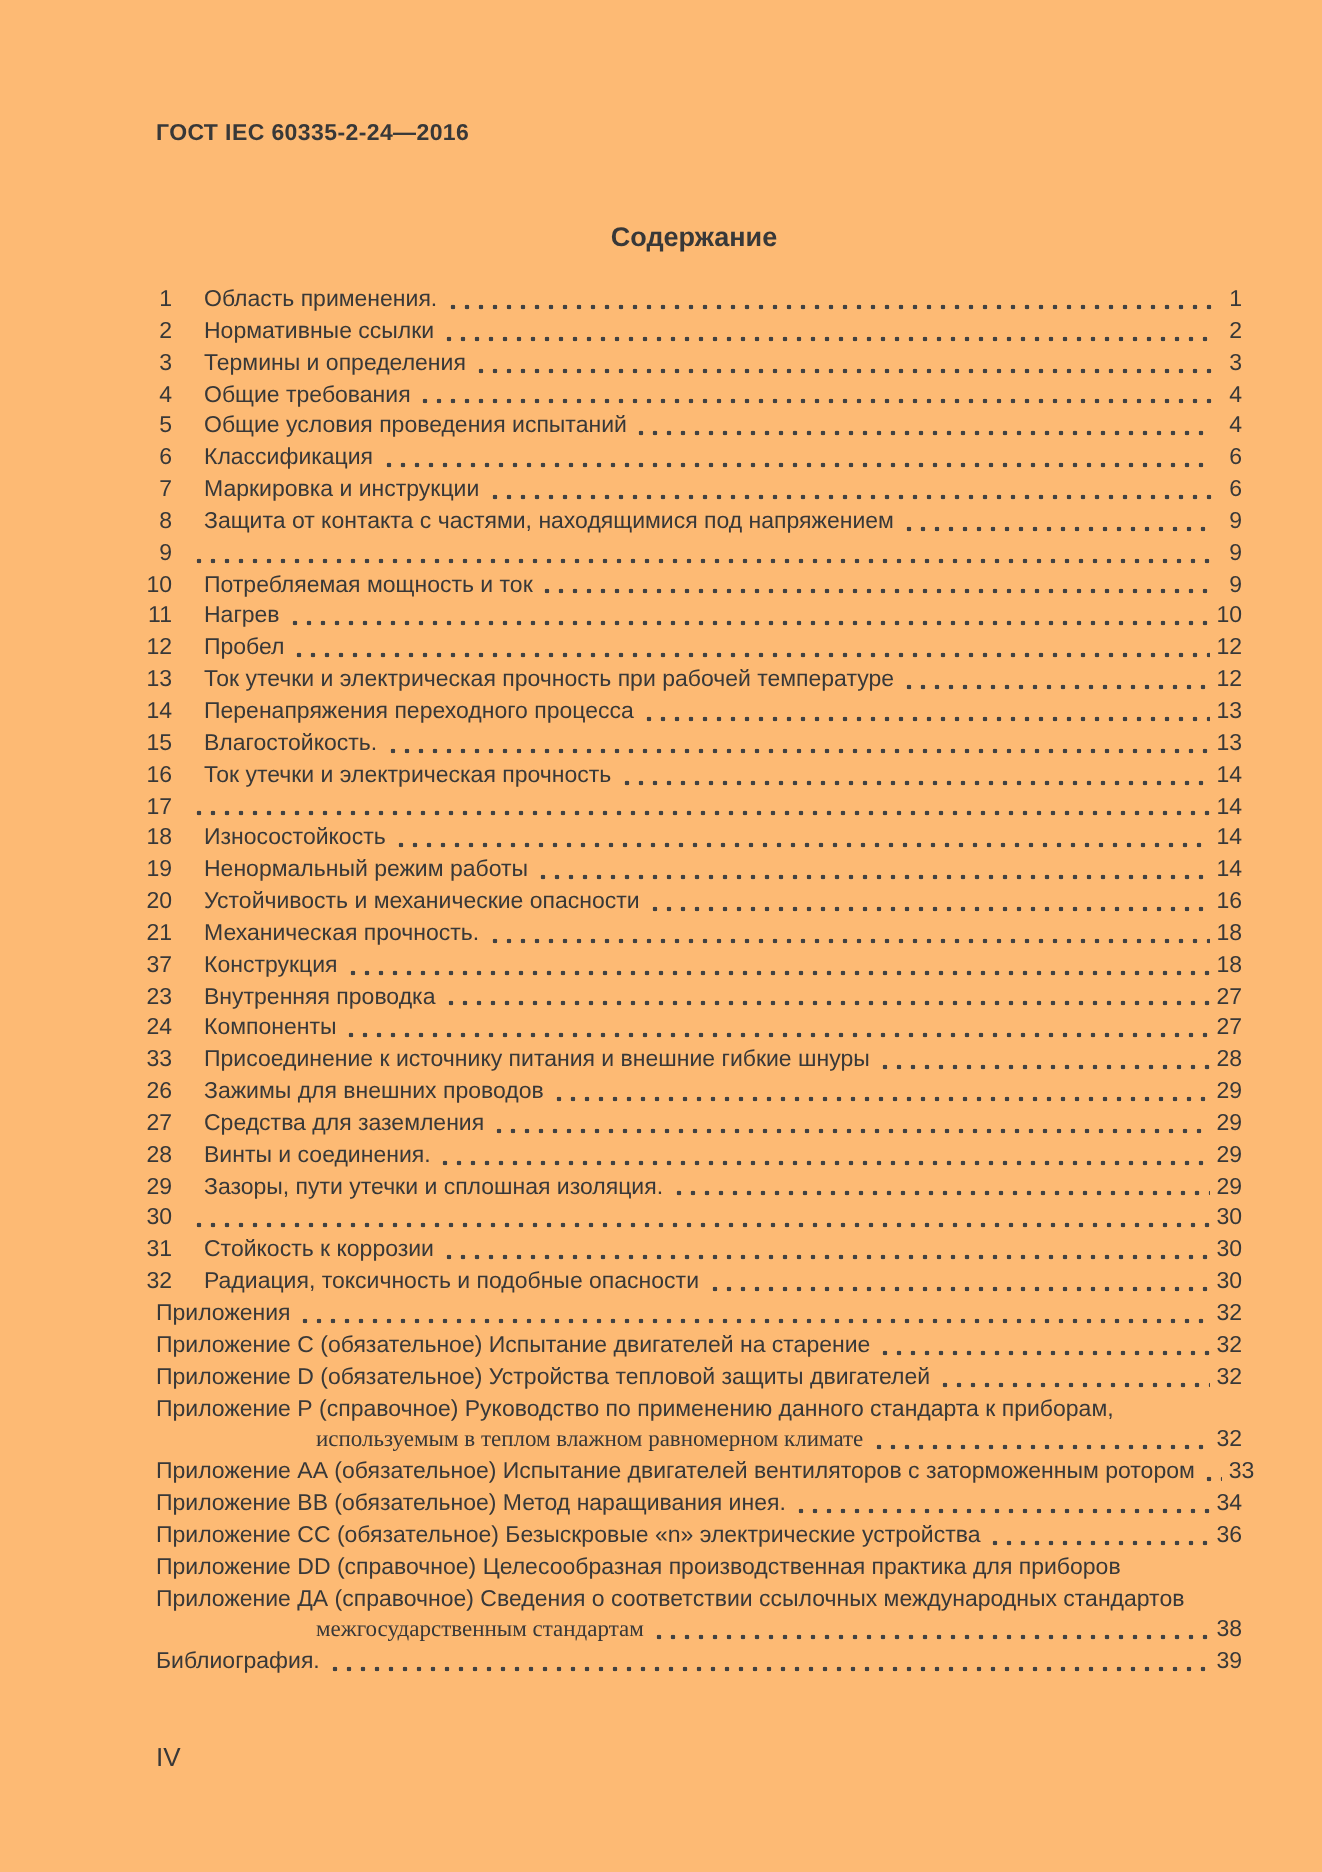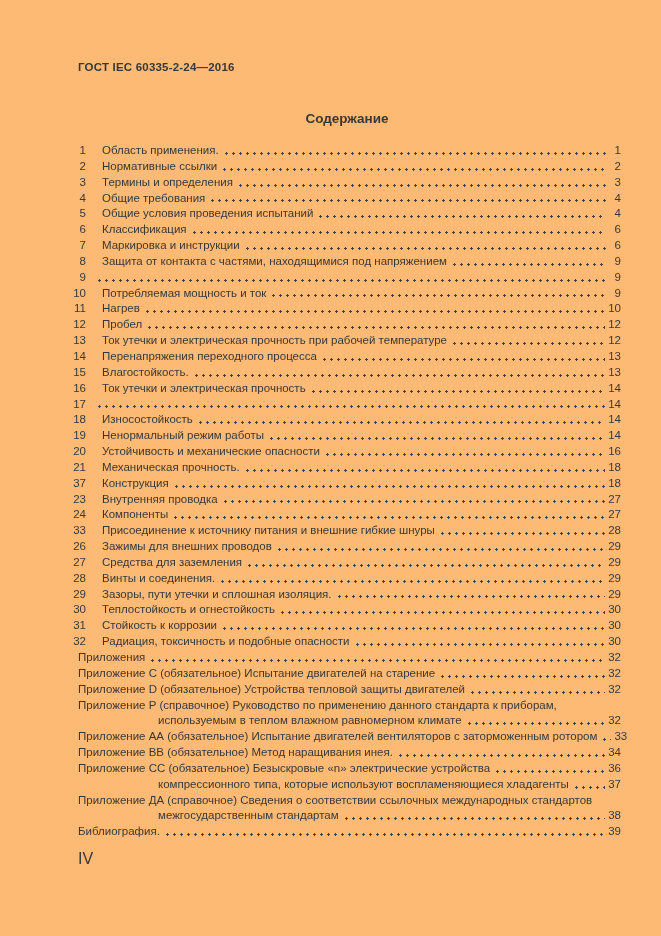--- a/index.html
+++ b/index.html
@@ -52,20 +52,21 @@
   }
   .toc-label {
     flex: 0 0 auto;
     margin-left: 10px;
   }
   .toc-row.no-num .toc-label {
     margin-left: 5px;
   }
   .toc-row.cont .toc-label {
     margin-left: 85px;
+    font-family: Liberation Serif, serif;
   }
   .toc-leader {
     flex: 1 1 auto;
     min-width: 10px;
     align-self: flex-end;
     height: 11px;
     margin: 0 3px 2px 4px;
     background-image: radial-gradient(circle, #424242 1.05px, rgba(0,0,0,0) 1.3px);
     background-size: 7px 7px;
     background-repeat: repeat-x;
@@ -73,22 +74,22 @@
   }
   .toc-leader.hidden {
     visibility: hidden;
   }
   .toc-page {
     flex: 0 0 auto;
     text-align: right;
     min-width: 12px;
   }
   .footer-num {
-    font-size: 16px;
-    margin-top: 12px;
+    font-size: 13px;
+    margin-top: 32px;
     padding-left: 5px;
     line-height: 13px;
   }
 </style>
 </head>
 <body>
 
 <div class="page">
   <div class="doc-code">ГОСТ IEC 60335-2-24—2016</div>
 
@@ -262,21 +263,20 @@
     <span class="toc-page">29</span>
   </div>
       <div class="toc-row">
     <span class="toc-num">29</span>
     <span class="toc-label">Зазоры, пути утечки и сплошная изоляция.</span>
     <span class="toc-leader"></span>
     <span class="toc-page">29</span>
   </div>
       <div class="toc-row">
     <span class="toc-num">30</span>
-    <span class="toc-label">Теплостойкость и огнестойкость</span>
     <span class="toc-leader"></span>
     <span class="toc-page">30</span>
   </div>
       <div class="toc-row">
     <span class="toc-num">31</span>
     <span class="toc-label">Стойкость к коррозии</span>
     <span class="toc-leader"></span>
     <span class="toc-page">30</span>
   </div>
       <div class="toc-row">
@@ -326,25 +326,25 @@
     <span class="toc-label">Приложение ВВ (обязательное) Метод наращивания инея.</span>
     <span class="toc-leader"></span>
     <span class="toc-page">34</span>
   </div>
       <div class="toc-row no-num">
 
     <span class="toc-label">Приложение СС (обязательное) Безыскровые «n» электрические устройства</span>
     <span class="toc-leader"></span>
     <span class="toc-page">36</span>
   </div>
-      <div class="toc-row cont no-num">
-
-    <span class="toc-label">компрессионного типа, которые используют воспламеняющиеся хладагенты</span>
-    <span class="toc-leader"></span>
-    <span class="toc-page">37</span>
+      <div class="toc-row no-num">
+
+    <span class="toc-label">Приложение DD (справочное) Целесообразная производственная практика для приборов</span>
+    <span class="toc-leader hidden"></span>
+    <span class="toc-page"></span>
   </div>
       <div class="toc-row no-num">
 
     <span class="toc-label">Приложение ДА (справочное) Сведения о соответствии ссылочных международных стандартов</span>
     <span class="toc-leader hidden"></span>
     <span class="toc-page"></span>
   </div>
       <div class="toc-row cont no-num">
 
     <span class="toc-label">межгосударственным стандартам</span>

